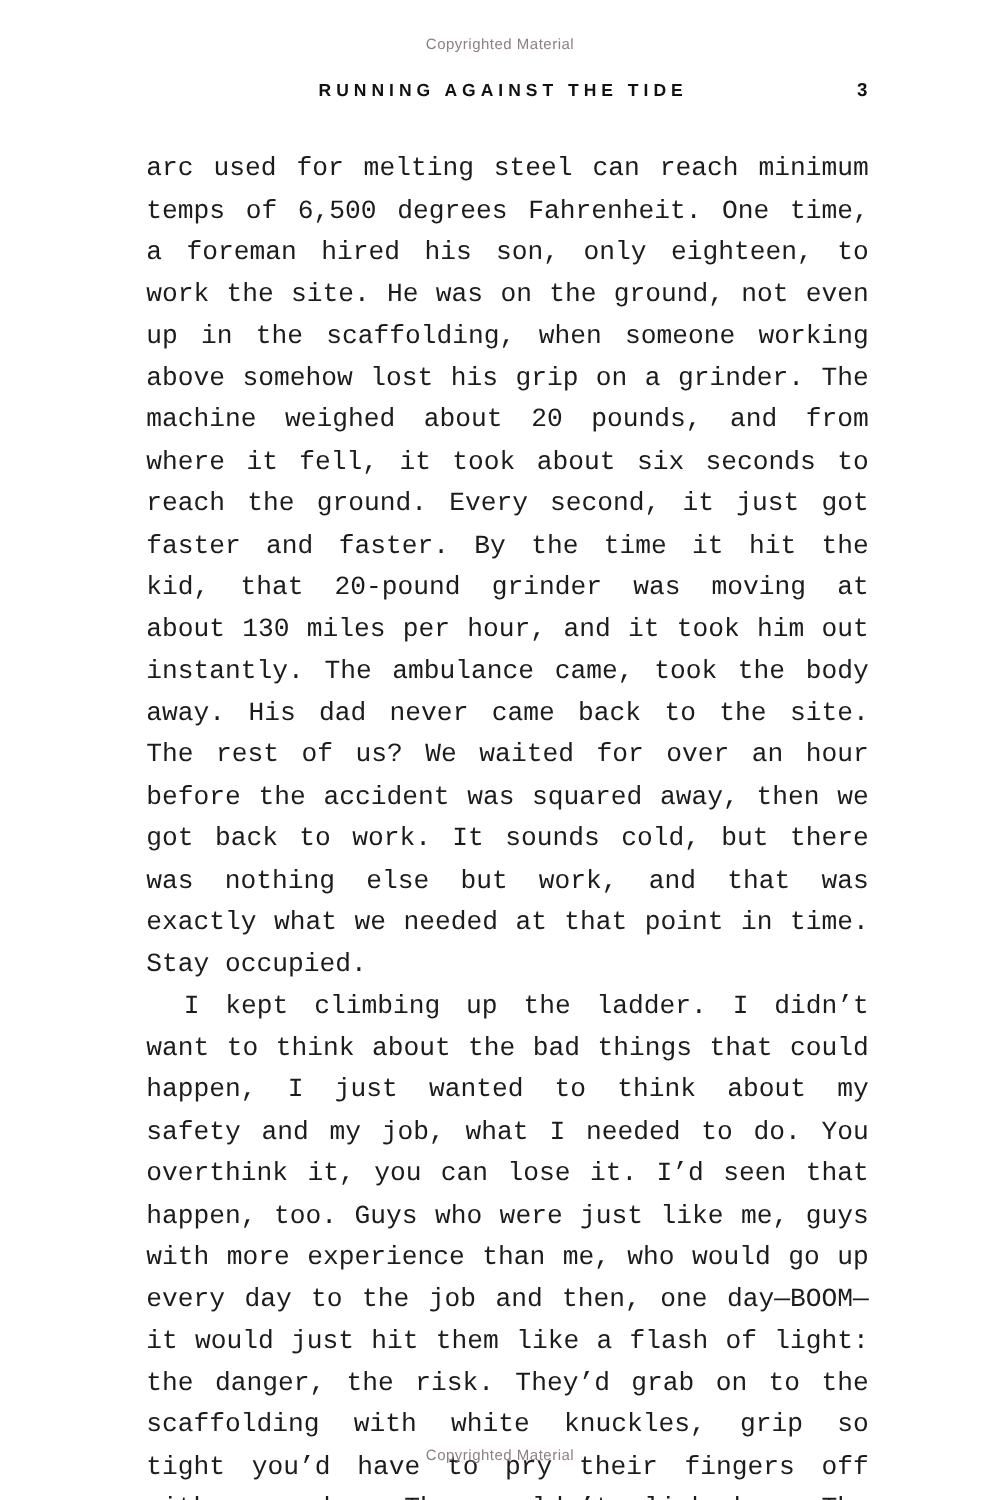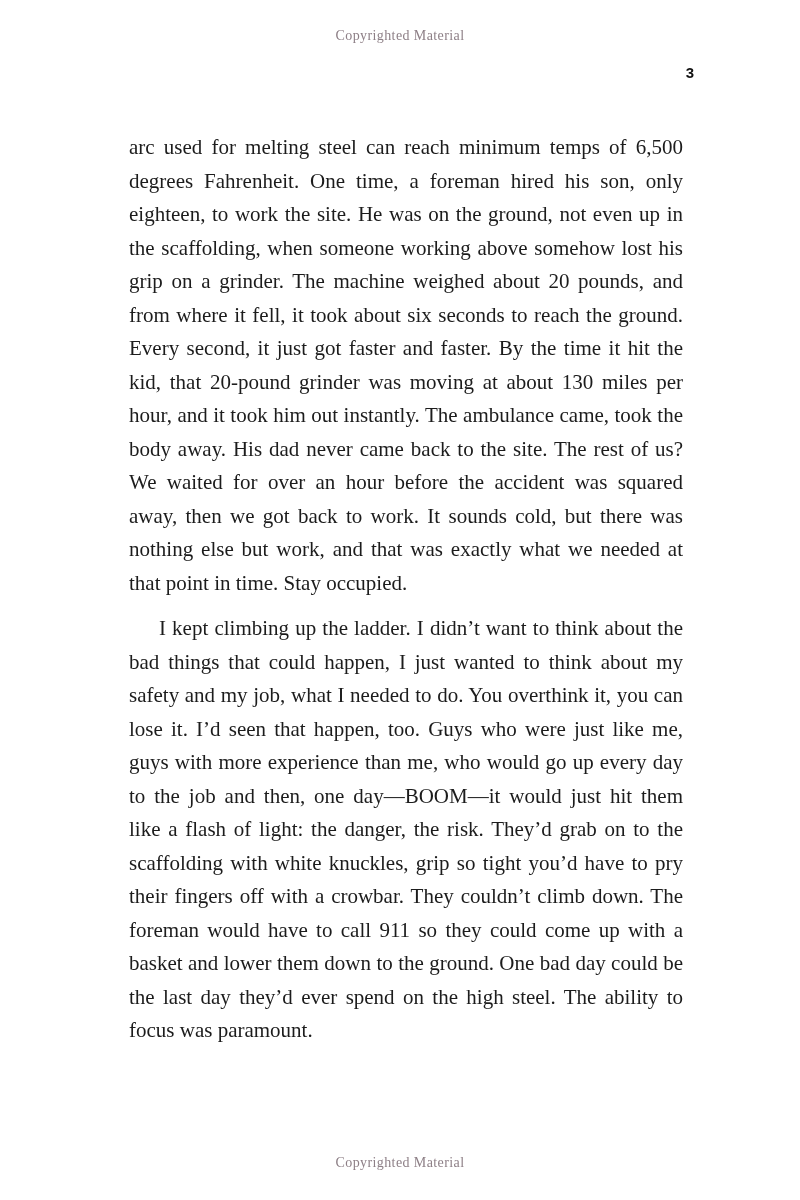--- a/index.html
+++ b/index.html
@@ -14,22 +14,22 @@
     position:relative;
     font-family:"Liberation Serif", serif;
     color:var(--body-color);
     overflow:hidden;
   }
   .copyright{
     position:absolute;
     left:0;
     width:100%;
     text-align:center;
-    font-family:Liberation Serif, serif;
-    font-size:14px;
+    font-family:Liberation Sans, sans-serif;
+    font-size:12px;
     letter-spacing:0.4px;
     color:var(--copyright-color);
   }
   .copyright.top{top:28px;}
   .copyright.bottom{bottom:29px;}
   .running-head-row{
     position:absolute;
     top:64px;
     left:111px;
     width:583px;
@@ -55,34 +55,36 @@
     position:absolute;
     top:119px;
     left:117px;
     width:578px;
     font-size:21px;
     line-height:33.5px;
     text-align:justify;
     color:var(--body-color);
   }
   .para{
-    margin:12px;
+    margin:0;
+    font-family:Liberation Mono, monospace;
   }
   .para.indent{
     text-indent:30px;
   }
 </style>
 </head>
 <body>
 
 <div class="page">
 
   <div class="copyright top">Copyrighted Material</div>
 
   <div class="running-head-row">
+    <span class="running-head">RUNNING AGAINST THE TIDE</span>
     <span class="page-number">3</span>
   </div>
 
   <div class="body-text">
     <p class="para no-indent">arc used for melting steel can reach minimum temps of 6,500 degrees Fahrenheit. One time, a foreman hired his son, only eighteen, to work the site. He was on the ground, not even up in the scaffolding, when someone working above somehow lost his grip on a grinder. The machine weighed about 20 pounds, and from where it fell, it took about six seconds to reach the ground. Every second, it just got faster and faster. By the time it hit the kid, that 20-pound grinder was moving at about 130 miles per hour, and it took him out instantly. The ambulance came, took the body away. His dad never came back to the site. The rest of us? We waited for over an hour before the accident was squared away, then we got back to work. It sounds cold, but there was nothing else but work, and that was exactly what we needed at that point in time. Stay occupied.</p>
     <p class="para indent">I kept climbing up the ladder. I didn’t want to think about the bad things that could happen, I just wanted to think about my safety and my job, what I needed to do. You overthink it, you can lose it. I’d seen that happen, too. Guys who were just like me, guys with more experience than me, who would go up every day to the job and then, one day—BOOM—it would just hit them like a flash of light: the danger, the risk. They’d grab on to the scaffolding with white knuckles, grip so tight you’d have to pry their fingers off with a crowbar. They couldn’t climb down. The foreman would have to call 911 so they could come up with a basket and lower them down to the ground. One bad day could be the last day they’d ever spend on the high steel. The ability to focus was paramount.</p>
   </div>
 
   <div class="copyright bottom">Copyrighted Material</div>
 

